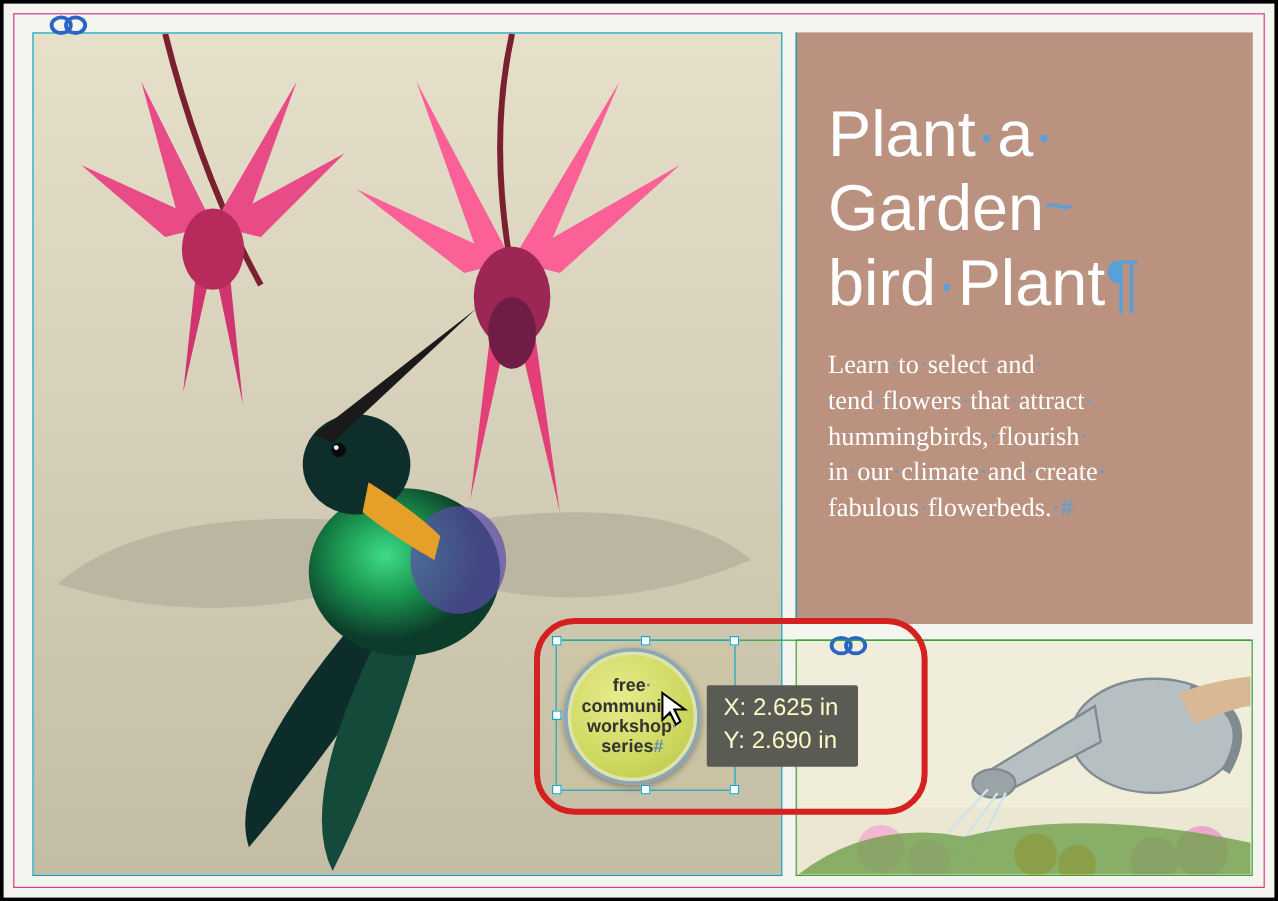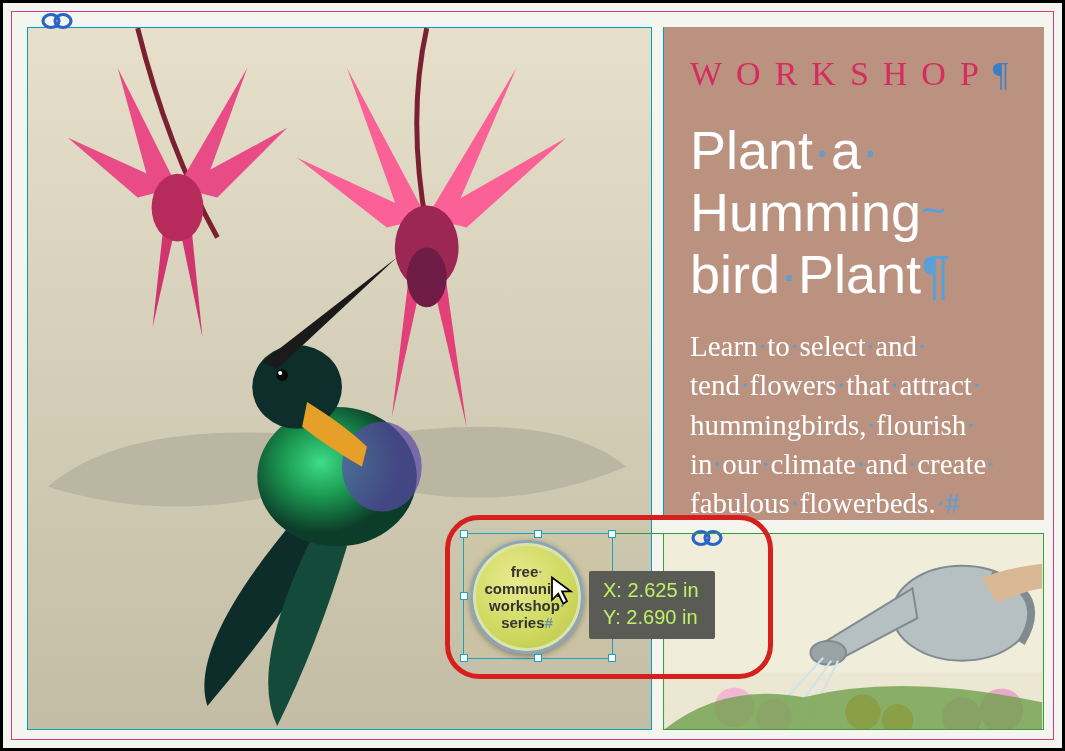--- a/index.html
+++ b/index.html
@@ -67,21 +67,21 @@
     font-size: 54px;
     line-height: 1.15;
     font-weight: 400;
     margin-top: 26px;
     font-family: "Segoe UI", Arial, sans-serif;
   }
   .headline .hc { color: #5aa0d8; }
   .headline .tilde { color: #5aa0d8; font-size: 42px; vertical-align: 6px; }
   .body-copy {
     color: #ffffff;
-    font-size: 29px;
+    font-size: 22px;
     line-height: 1.35;
     margin-top: 22px;
     font-family: Georgia, "Times New Roman", serif;
   }
   .body-copy .hc { color: #5aa0d8; }
   .body-copy .hash { color: #5aa0d8; }
 
   
   .garden-frame {
     position: absolute;
@@ -145,21 +145,21 @@
     left: 546px; top: 572px;
     width: 26px; height: 30px;
   }
   .cursor svg { width:100%; height:100%; }
 
   
   .coord-tip {
     position: absolute;
     left: 586px; top: 568px;
     background: #5b5b56;
-    color: #bef264;
+    color: #fef9c3;
     font-size: 20px;
     font-family: Arial, sans-serif;
     padding: 6px 16px 8px 14px;
     border-radius: 2px;
     line-height: 1.35;
     white-space: nowrap;
   }
 
   
   .smart-guide-h {
@@ -239,26 +239,23 @@
     <svg viewBox="0 0 36 22">
         <g fill="none" stroke="#2b64c9" stroke-width="3.2">
           <ellipse cx="12" cy="11" rx="8" ry="6.5"></ellipse>
           <ellipse cx="24" cy="11" rx="8" ry="6.5"></ellipse>
         </g>
       </svg>
   </div>
 
   <div class="right-panel">
     <div class="inner">
-      <div class="workshop">
-        <span>WORKSHOP</span><span class="pilcrow">¶</span>
-      </div>
       <div class="headline">
         <span>Plant</span><span class="hc">·</span><span>a</span><span class="hc">·</span><br>
-        <span>Humming</span><span class="tilde">~</span><br>
+        <span>Garden</span><span class="tilde">~</span><br>
         <span>bird</span><span class="hc">·</span><span>Plant</span><span class="hc">¶</span>
       </div>
       <div class="body-copy">
         Learn<span class="hc">·</span>to<span class="hc">·</span>select<span class="hc">·</span>and<span class="hc">·</span><br>
         tend<span class="hc">·</span>flowers<span class="hc">·</span>that<span class="hc">·</span>attract<span class="hc">·</span><br>
         hummingbirds,<span class="hc">·</span>flourish<span class="hc">·</span><br>
         in<span class="hc">·</span>our<span class="hc">·</span>climate<span class="hc">·</span>and<span class="hc">·</span>create<span class="hc">·</span><br>
         fabulous<span class="hc">·</span>flowerbeds.<span class="hc">·</span><span class="hash">#</span>
       </div>
     </div>

